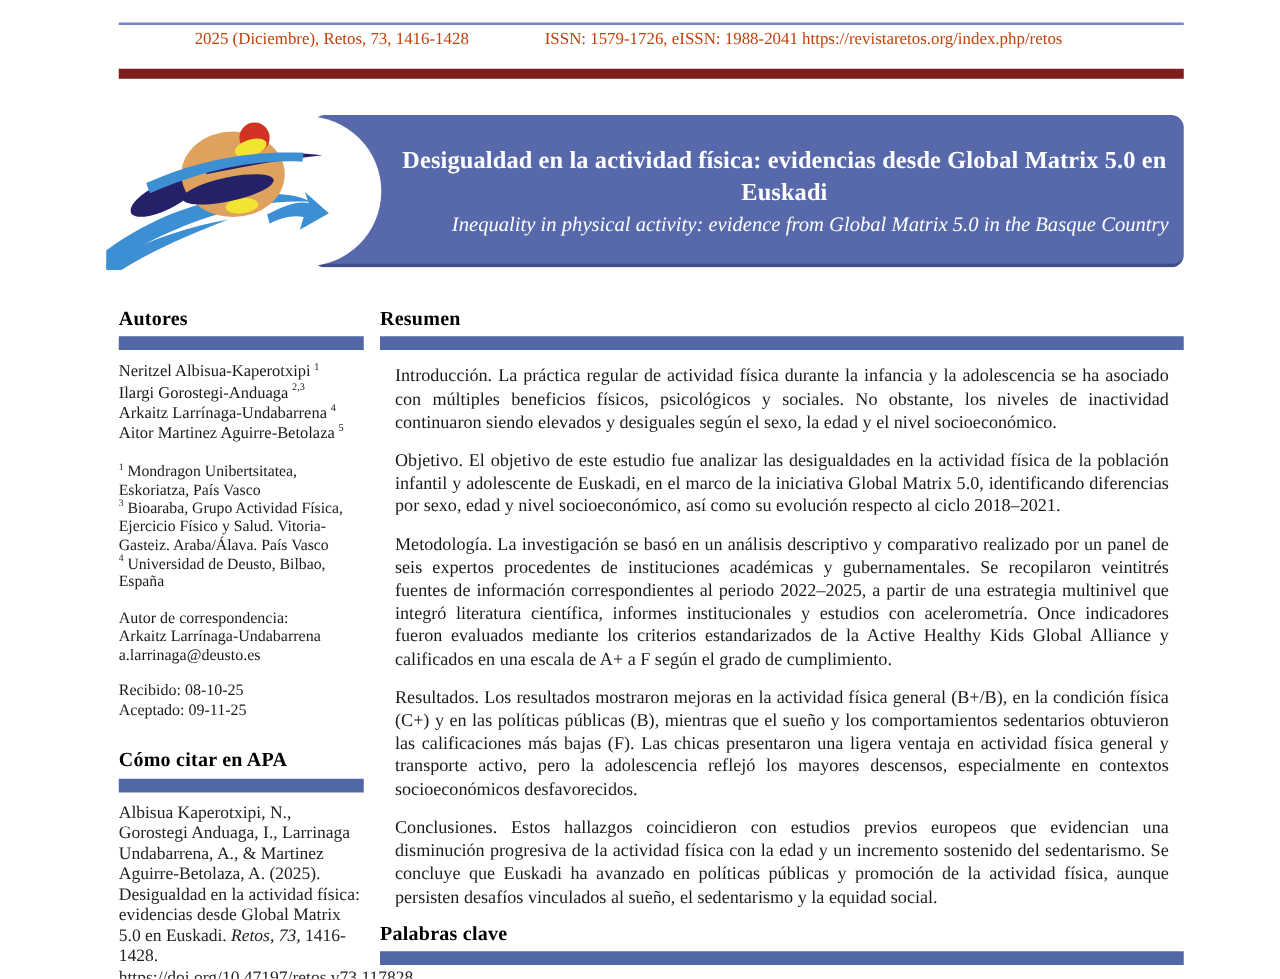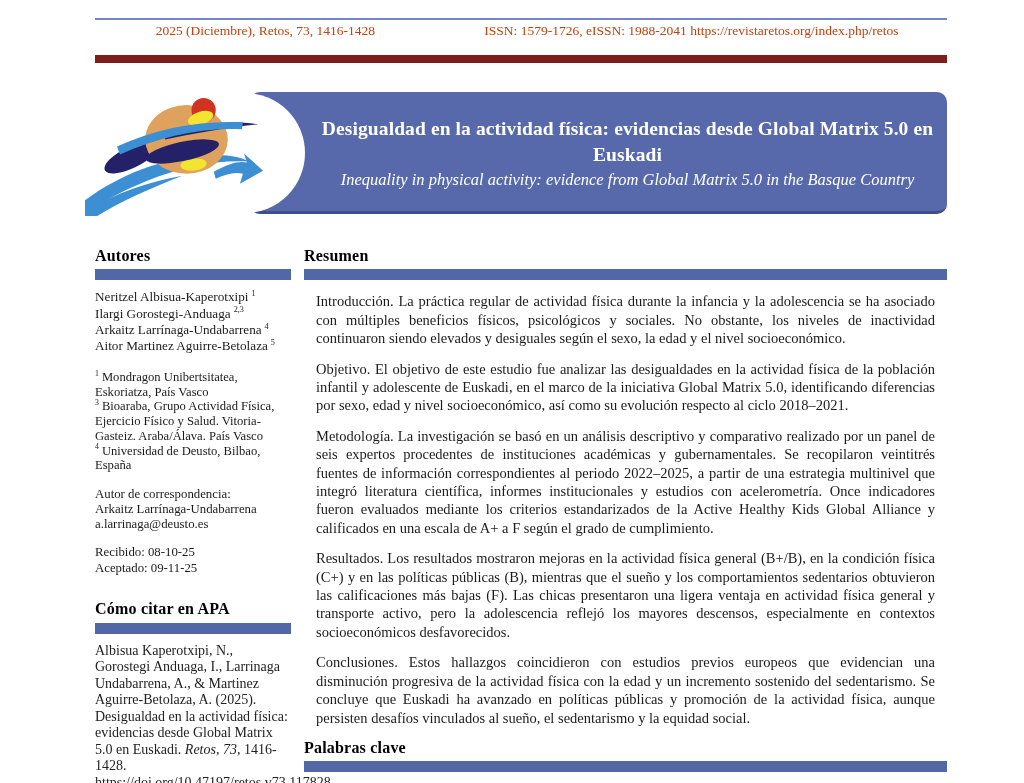--- a/index.html
+++ b/index.html
@@ -9,36 +9,36 @@
   }
   .page{padding:18px 77px 0 95px;position:relative;}
 
   
   .page-header{
     display:flex;align-items:center;
     border-top:2px solid #7186cd;border-bottom:8px solid #7f1d1d;
     padding:3px 0 16px;color:#c2410c;font-size:13.5px;
   }
   .ph-left{width:40%;text-align:center;}
-  .ph-right{width:60%;text-align:center;white-space:nowrap;}
+  .ph-right{width:60%;white-space:nowrap;}
   a.plain-link{color:inherit;text-decoration:none;cursor:pointer;}
 
   
   .banner-zone{position:relative;height:122px;margin-top:29px;}
   .banner-bg{
     position:absolute;left:155px;right:0;top:0;bottom:0;
     background:#5769aa;border-radius:10px;
     border-bottom:3px solid #404d8d;box-sizing:border-box;
   }
   .banner-circle{position:absolute;left:90px;top:1px;width:120px;height:120px;border-radius:50%;background:#ffffff;}
   .logo{position:absolute;left:-10px;top:-2px;width:205px;height:126px;}
   .banner-text{
     position:absolute;left:225px;right:12px;top:0;height:100%;
     display:flex;flex-direction:column;justify-content:center;
-    color:#ffffff;text-align:center;
+    color:#ffffff;text-align:center;align-items:flex-end;
   }
   .banner-title{font-size:19.5px;font-weight:bold;line-height:1.32;letter-spacing:.1px;}
   .banner-subtitle{font-size:16.5px;font-style:italic;margin-top:3px;}
 
   
   .columns{display:flex;gap:13px;margin-top:33px;}
   .col-left{width:196px;flex:none;}
   .col-right{flex:1;min-width:0;}
   h2{font-size:16px;margin:0;font-weight:bold;color:#000;letter-spacing:.2px;line-height:1.15;}
   .bar{height:11px;background:#5267a6;margin:4px 0 9px;}

